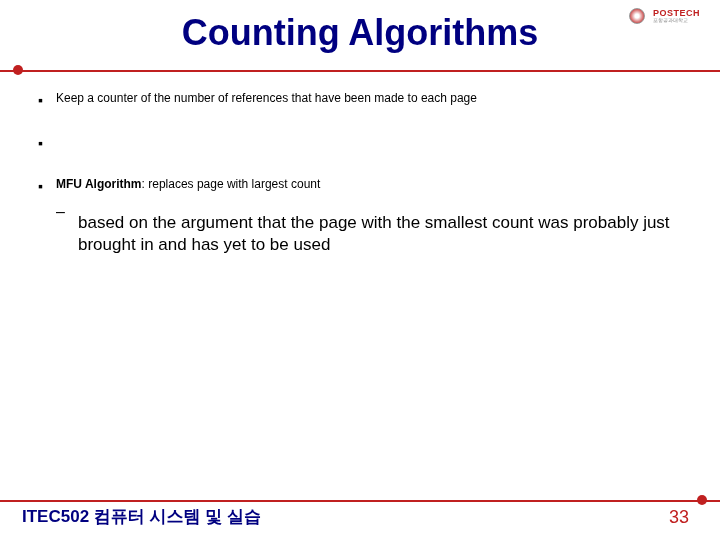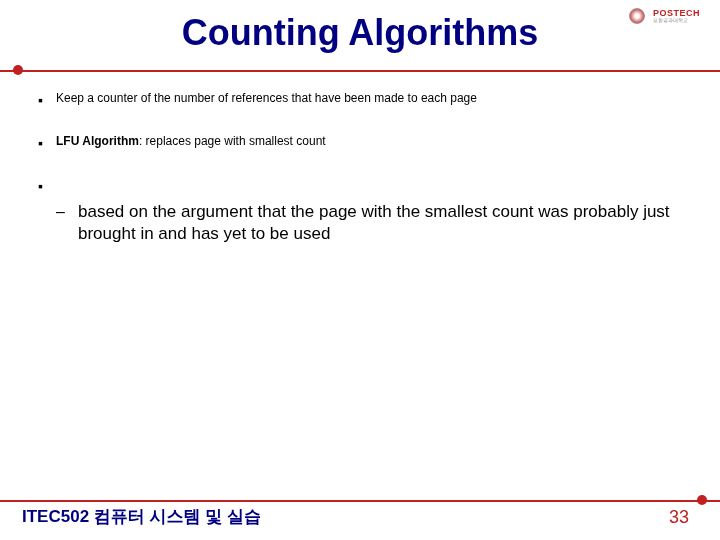--- a/index.html
+++ b/index.html
@@ -109,20 +109,21 @@
       width: 22px;
       flex-shrink: 0;
       font-size: 16px;
       line-height: 1.4;
       text-align: left;
     }
     .sub-text {
       font-size: 17px;
       line-height: 1.3;
       font-family: "Segoe UI", Verdana, Arial, sans-serif;
+      margin-top: 11px;
     }
     .footer-line {
       position: absolute;
       bottom: 38px;
       left: 0;
       right: 0;
       height: 4px;
     }
     .footer-line::after {
       content: "";
@@ -178,26 +179,26 @@
 </div>
 
 <div class="content">
   <div class="bullet-item">
     <div class="bullet-marker">▪</div>
     <div class="bullet-text">Keep a counter of the number of references that have been made to each page</div>
   </div>
 
   <div class="bullet-item">
     <div class="bullet-marker">▪</div>
-    <div class="bullet-text"><strong>LFU Algorithm</strong>:  replaces page with smallest count</div>
   </div>
 
   <div>
     <div class="bullet-item" style="margin-bottom:4px">
       <div class="bullet-marker">▪</div>
+      <div class="bullet-text"><strong>MFU Algorithm</strong>: replaces page with largest count</div>
     </div>
     <div class="sub-item">
       <div class="sub-marker">–</div>
       <div class="sub-text">based on the argument that the page with the smallest count was probably just brought in and has yet to be used</div>
     </div>
   </div>
 </div>
 
 <div class="footer-line">
   <div class="footer-dot"></div>

